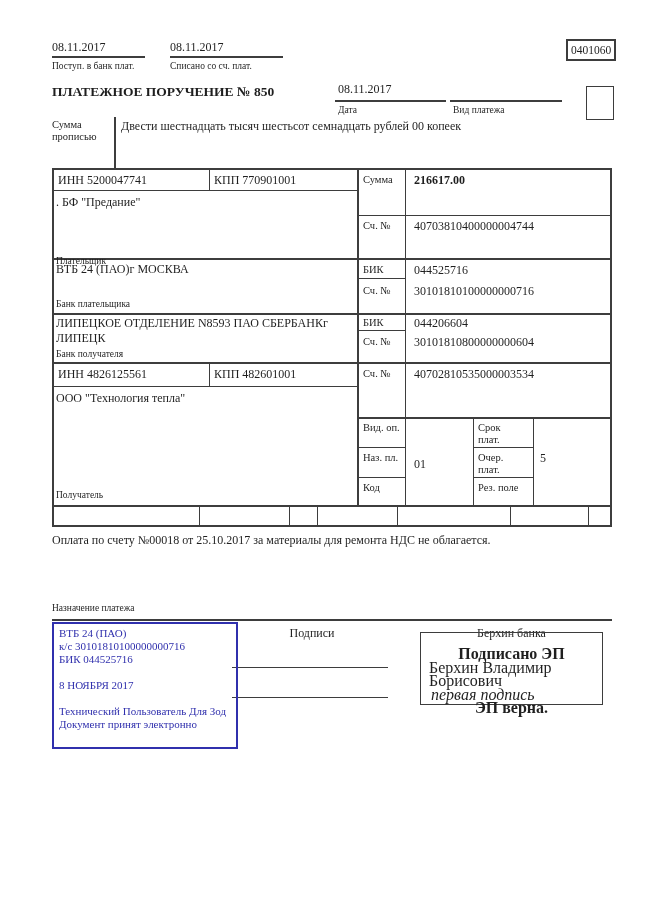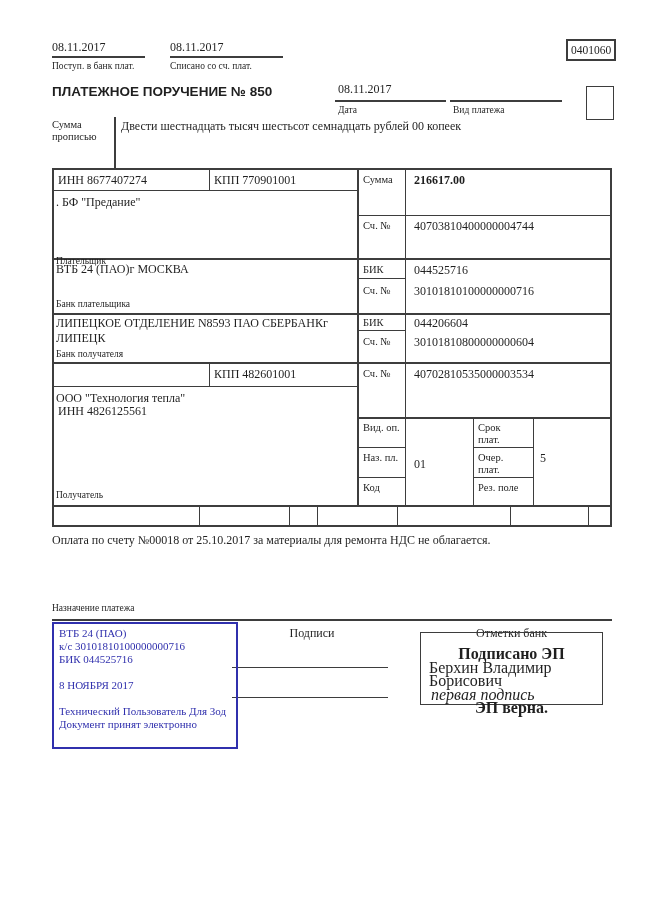--- a/index.html
+++ b/index.html
@@ -4,21 +4,21 @@
 <style>
   html,body{margin:0;padding:0;background:#888;}
   .page{position:relative;width:660px;height:919px;background:#ffffff;margin:0 auto;overflow:hidden;
         font-family:"Liberation Serif","DejaVu Serif",serif;color:#1f1f1f;}
   .t  {position:absolute;font-size:12px;line-height:14px;white-space:nowrap;}
   .tw {position:absolute;font-size:12px;line-height:15px;}
   .lb {position:absolute;font-size:10.5px;line-height:12px;white-space:nowrap;}
   .lbw{position:absolute;font-size:10.5px;line-height:12px;}
   .sm {position:absolute;font-size:9.5px;line-height:11px;white-space:nowrap;}
   .ln {position:absolute;background:#3d3d3d;}
-  .title{position:absolute;font-family:Liberation Sans, sans-serif;
+  .title{position:absolute;font-family:Liberation Serif, serif;
          font-weight:bold;font-size:13.5px;white-space:nowrap;}
   .codebox{position:absolute;border:2px solid #3d3d3d;display:flex;align-items:center;
            justify-content:center;font-size:11.5px;}
   .vidbox{position:absolute;border:1.5px solid #3d3d3d;background:#fff;}
   .table{position:absolute;left:52px;top:168px;width:560px;height:359px;}
   .stamp{position:absolute;left:52px;top:622px;width:172px;height:117px;
          border:2px solid #3030ad;color:#3030ad;padding:3px 5px;
          font-size:11px;line-height:13px;}
   .stamp div{min-height:13px;}
   .esign{position:absolute;left:420px;top:632px;width:181px;height:57px;
@@ -86,21 +86,21 @@
     <div class="ln" style="left:421px;top:249px;width:1px;height:88px;"></div>
     <div class="ln" style="left:481px;top:249px;width:1px;height:88px;"></div>
 
     <div class="ln" style="left:147px;top:337px;width:1px;height:20px;"></div>
     <div class="ln" style="left:237px;top:337px;width:1px;height:20px;"></div>
     <div class="ln" style="left:265px;top:337px;width:1px;height:20px;"></div>
     <div class="ln" style="left:345px;top:337px;width:1px;height:20px;"></div>
     <div class="ln" style="left:458px;top:337px;width:1px;height:20px;"></div>
     <div class="ln" style="left:536px;top:337px;width:1px;height:20px;"></div>
 
-    <div class="t" style="left:6px;top:5px;">ИНН 8677407274</div>
+    <div class="t" style="left:6px;top:5px;">ИНН 5200047741</div>
     <div class="t" style="left:162px;top:5px;">КПП 770901001</div>
     <div class="lb" style="left:311px;top:6px;">Сумма</div>
     <div class="t" style="left:362px;top:5px;font-weight:bold;">216617.00</div>
     <div class="t" style="left:4px;top:27px;">. БФ "Предание"</div>
     <div class="lb" style="left:311px;top:52px;">Сч. №</div>
     <div class="t" style="left:362px;top:51px;">40703810400000004744</div>
     <div class="sm" style="left:4px;top:88px;">Плательщик</div>
 
     <div class="t" style="left:4px;top:94px;">ВТБ 24 (ПАО)г МОСКВА</div>
     <div class="lb" style="left:311px;top:96px;">БИК</div>
@@ -109,21 +109,21 @@
     <div class="t" style="left:362px;top:116px;">30101810100000000716</div>
     <div class="sm" style="left:4px;top:131px;">Банк плательщика</div>
 
     <div class="tw" style="left:4px;top:148px;width:296px;">ЛИПЕЦКОЕ ОТДЕЛЕНИЕ N8593 ПАО СБЕРБАНКг ЛИПЕЦК</div>
     <div class="lb" style="left:311px;top:149px;">БИК</div>
     <div class="t" style="left:362px;top:148px;">044206604</div>
     <div class="lb" style="left:311px;top:168px;">Сч. №</div>
     <div class="t" style="left:362px;top:167px;">30101810800000000604</div>
     <div class="sm" style="left:4px;top:181px;">Банк получателя</div>
 
-    <div class="t" style="left:6px;top:199px;margin-top:37px;">ИНН 4826125561</div>
+    <div class="t" style="left:6px;top:199px;">ИНН 4826125561</div>
     <div class="t" style="left:162px;top:199px;">КПП 482601001</div>
     <div class="lb" style="left:311px;top:200px;">Сч. №</div>
     <div class="t" style="left:362px;top:199px;">40702810535000003534</div>
     <div class="t" style="left:4px;top:223px;">ООО "Технология тепла"</div>
     <div class="sm" style="left:4px;top:322px;">Получатель</div>
 
     <div class="lb" style="left:311px;top:254px;">Вид. оп.</div>
     <div class="t" style="left:362px;top:253px;margin-top:36px;">01</div>
     <div class="lbw" style="left:426px;top:254px;width:42px;">Срок плат.</div>
     <div class="lb" style="left:311px;top:284px;">Наз. пл.</div>
@@ -131,21 +131,21 @@
     <div class="t" style="left:488px;top:283px;">5</div>
     <div class="lb" style="left:311px;top:314px;">Код</div>
     <div class="lb" style="left:426px;top:314px;">Рез. поле</div>
   </div>
 
   <div class="tw" style="left:52px;top:533px;width:560px;">Оплата по счету №00018 от 25.10.2017 за материалы для ремонта НДС не облагается.</div>
   <div class="sm" style="left:52px;top:603px;">Назначение платежа</div>
 
   <div class="ln" style="left:52px;top:619px;width:560px;height:1.5px;"></div>
   <div class="t" style="left:232px;top:626px;width:160px;text-align:center;">Подписи</div>
-  <div class="t" style="left:420px;top:626px;width:183px;text-align:center;">Отметки банк</div>
+  <div class="t" style="left:420px;top:626px;width:183px;text-align:center;">Берхин банка</div>
   <div class="ln" style="left:232px;top:667px;width:156px;height:1px;"></div>
   <div class="ln" style="left:232px;top:697px;width:156px;height:1px;"></div>
 
   <div class="esign">
     <div class="ec b">Подписано ЭП</div>
     <div style="padding-left:8px;">Берхин Владимир Борисович</div>
     <div class="i" style="padding-left:10px;">первая подпись</div>
     <div class="ec b">ЭП верна.</div>
   </div>
 

